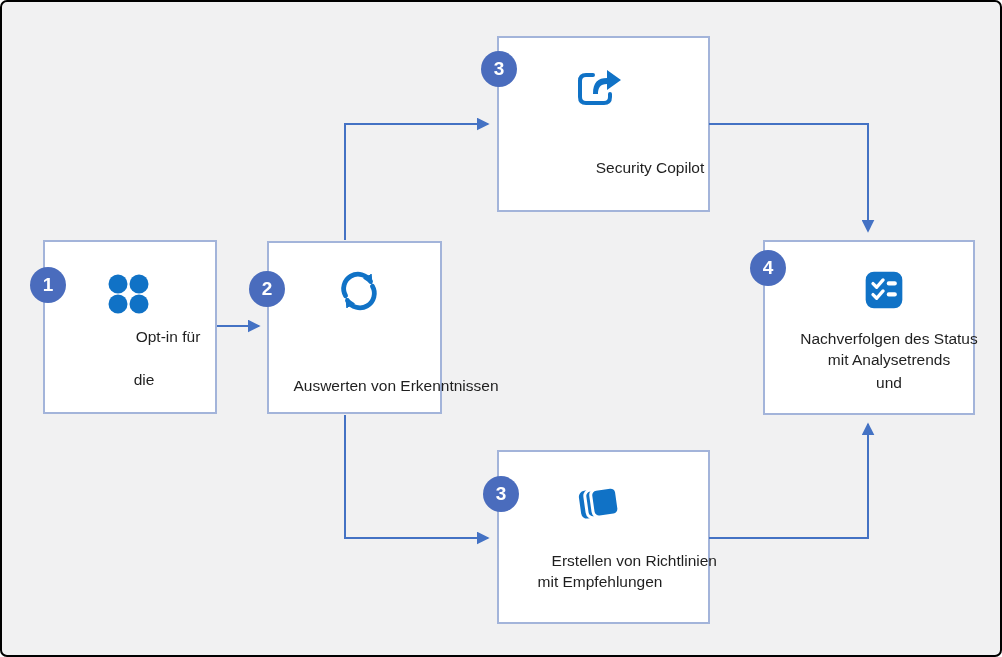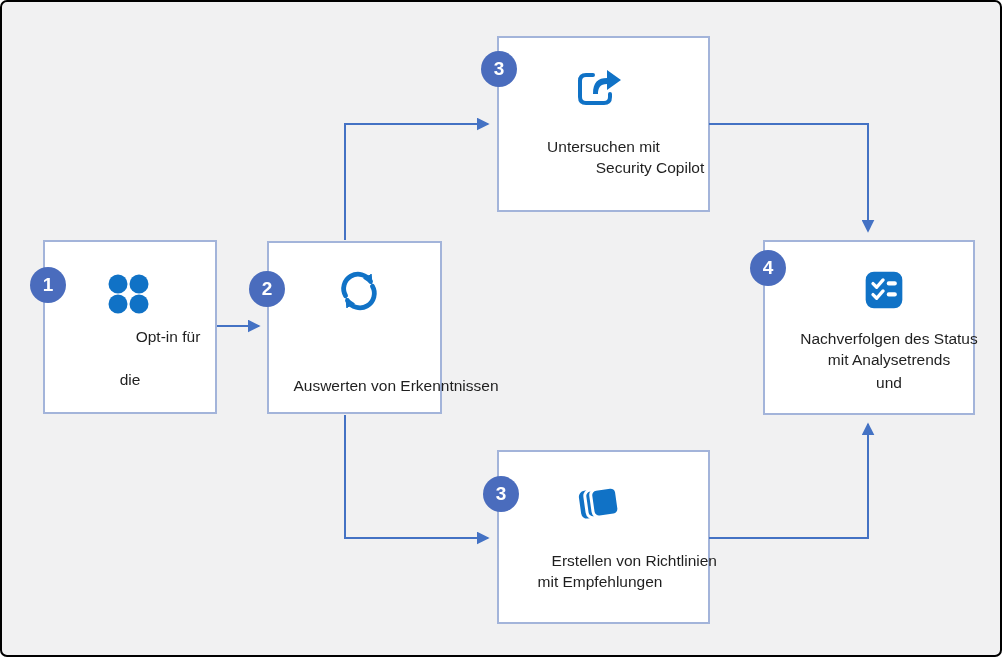--- a/index.html
+++ b/index.html
@@ -35,21 +35,21 @@
   #icon-1{left:104px;top:272px;}
   #icon-2{left:334px;top:266px;}
   #icon-3a{left:571px;top:64px;}
   #icon-3b{left:573px;top:477px;}
   #icon-4{left:860px;top:266px;}
   .line{
     position:absolute; text-align:center; color:var(--text);
     font-size:15.5px; line-height:20px; white-space:nowrap; z-index:2;
   }
   #t1-0{left:41px;width:174px;top:325px;padding-left:38px;}
-  #t1-1{left:41px;width:174px;top:368px;text-align:center;}
+  #t1-1{left:55px;width:174px;top:368px;text-align:center;}
   #t2-0{left:263px;width:262px;top:338px;margin-top:36px;}
   #t2-1{left:263px;width:262px;top:359px;}
   #t3a-0{left:495px;width:213px;top:135px;}
   #t3a-1{left:524px;width:248px;top:156px;}
   #t3b-0{left:495px;width:220px;top:549px;text-align:right;}
   #t3b-1{left:495px;width:206px;top:570px;}
   #t4-0{left:771px;width:232px;top:327px;}
   #t4-1{left:771px;width:232px;top:348px;}
   #t4-2{left:771px;width:232px;top:371px;}
   #flow-arrows{position:absolute;left:0;top:0;z-index:1;}
@@ -124,21 +124,20 @@
     <rect x="27" y="14.5" width="11" height="4.5" rx="2.2" fill="#fff"></rect>
     <polyline points="12,29 16,33 23,25" style="fill:none;stroke:#fff;stroke-width:3.6;stroke-linecap:round;stroke-linejoin:round"></polyline>
     <rect x="27" y="26.5" width="11" height="4.5" rx="2.2" fill="#fff"></rect>
   </svg>
 
   <div class="line" id="t1-0">Opt-in für</div>
   <div class="line" id="t1-1">die</div>
 
   <div class="line" id="t2-0">Auswerten von Erkenntnissen</div>
 
-  <div class="line" id="t3a-0">Untersuchen mit</div>
   <div class="line" id="t3a-1">Security Copilot</div>
 
   <div class="line" id="t3b-0">Erstellen von Richtlinien</div>
   <div class="line" id="t3b-1">mit Empfehlungen</div>
 
   <div class="line" id="t4-0">Nachverfolgen des Status</div>
   <div class="line" id="t4-1">mit Analysetrends</div>
   <div class="line" id="t4-2">und</div>
 
 </div>

